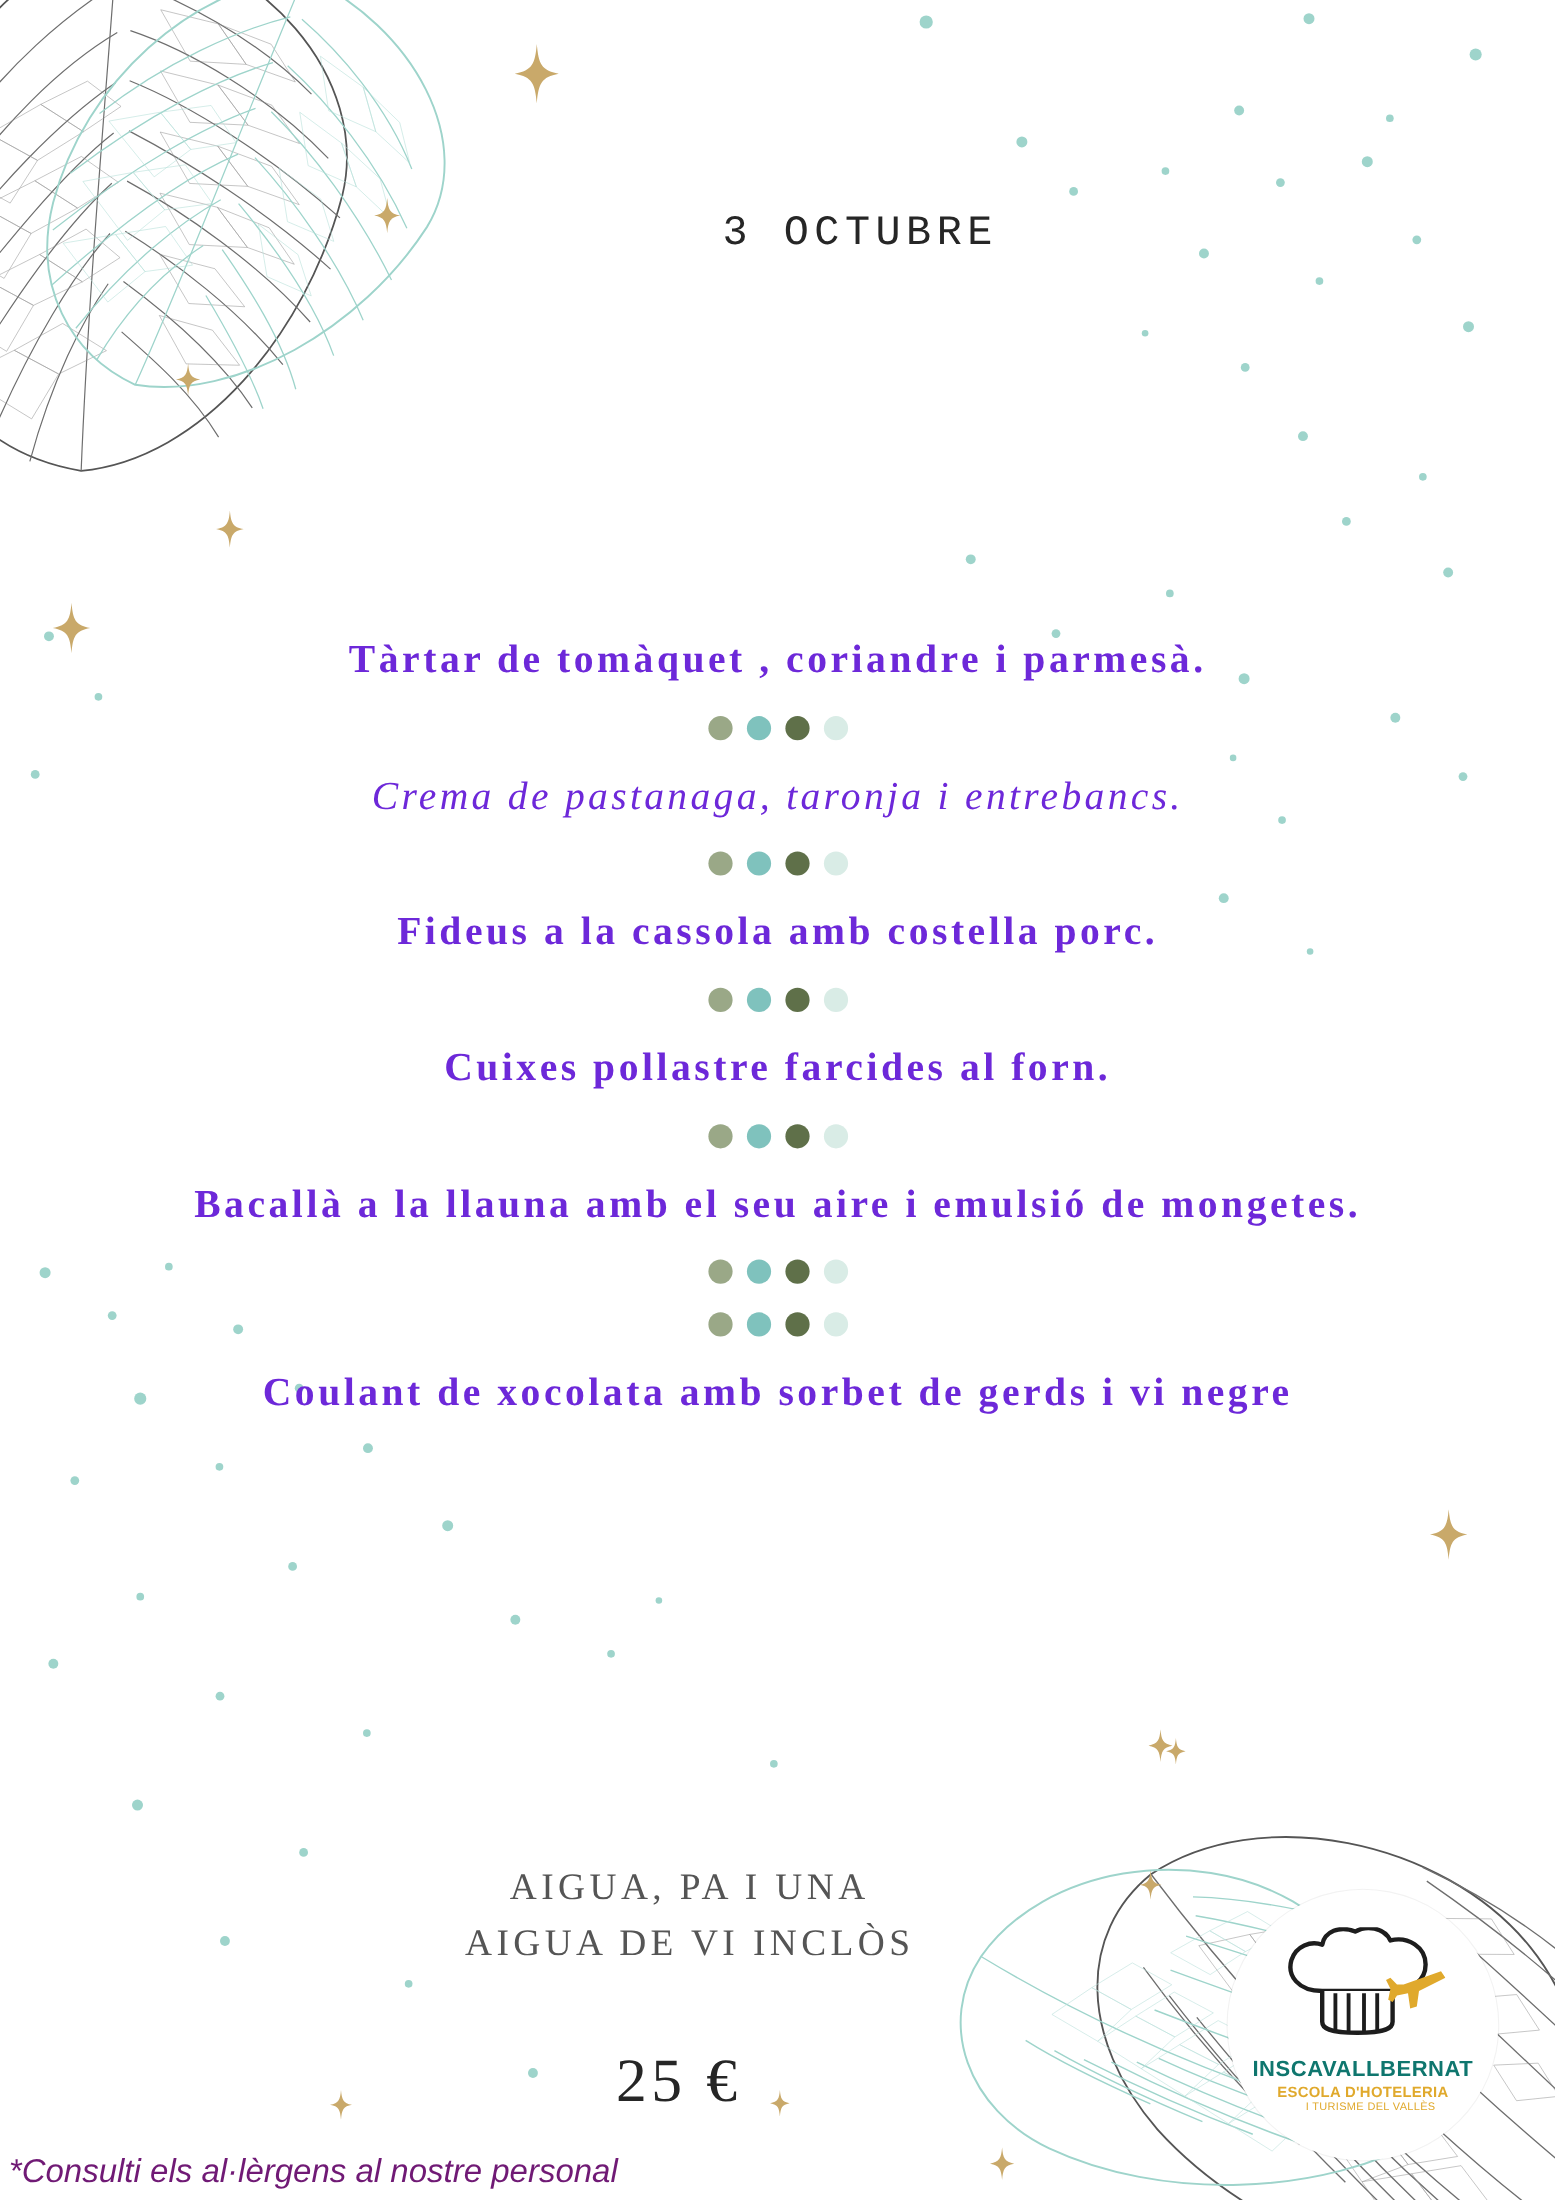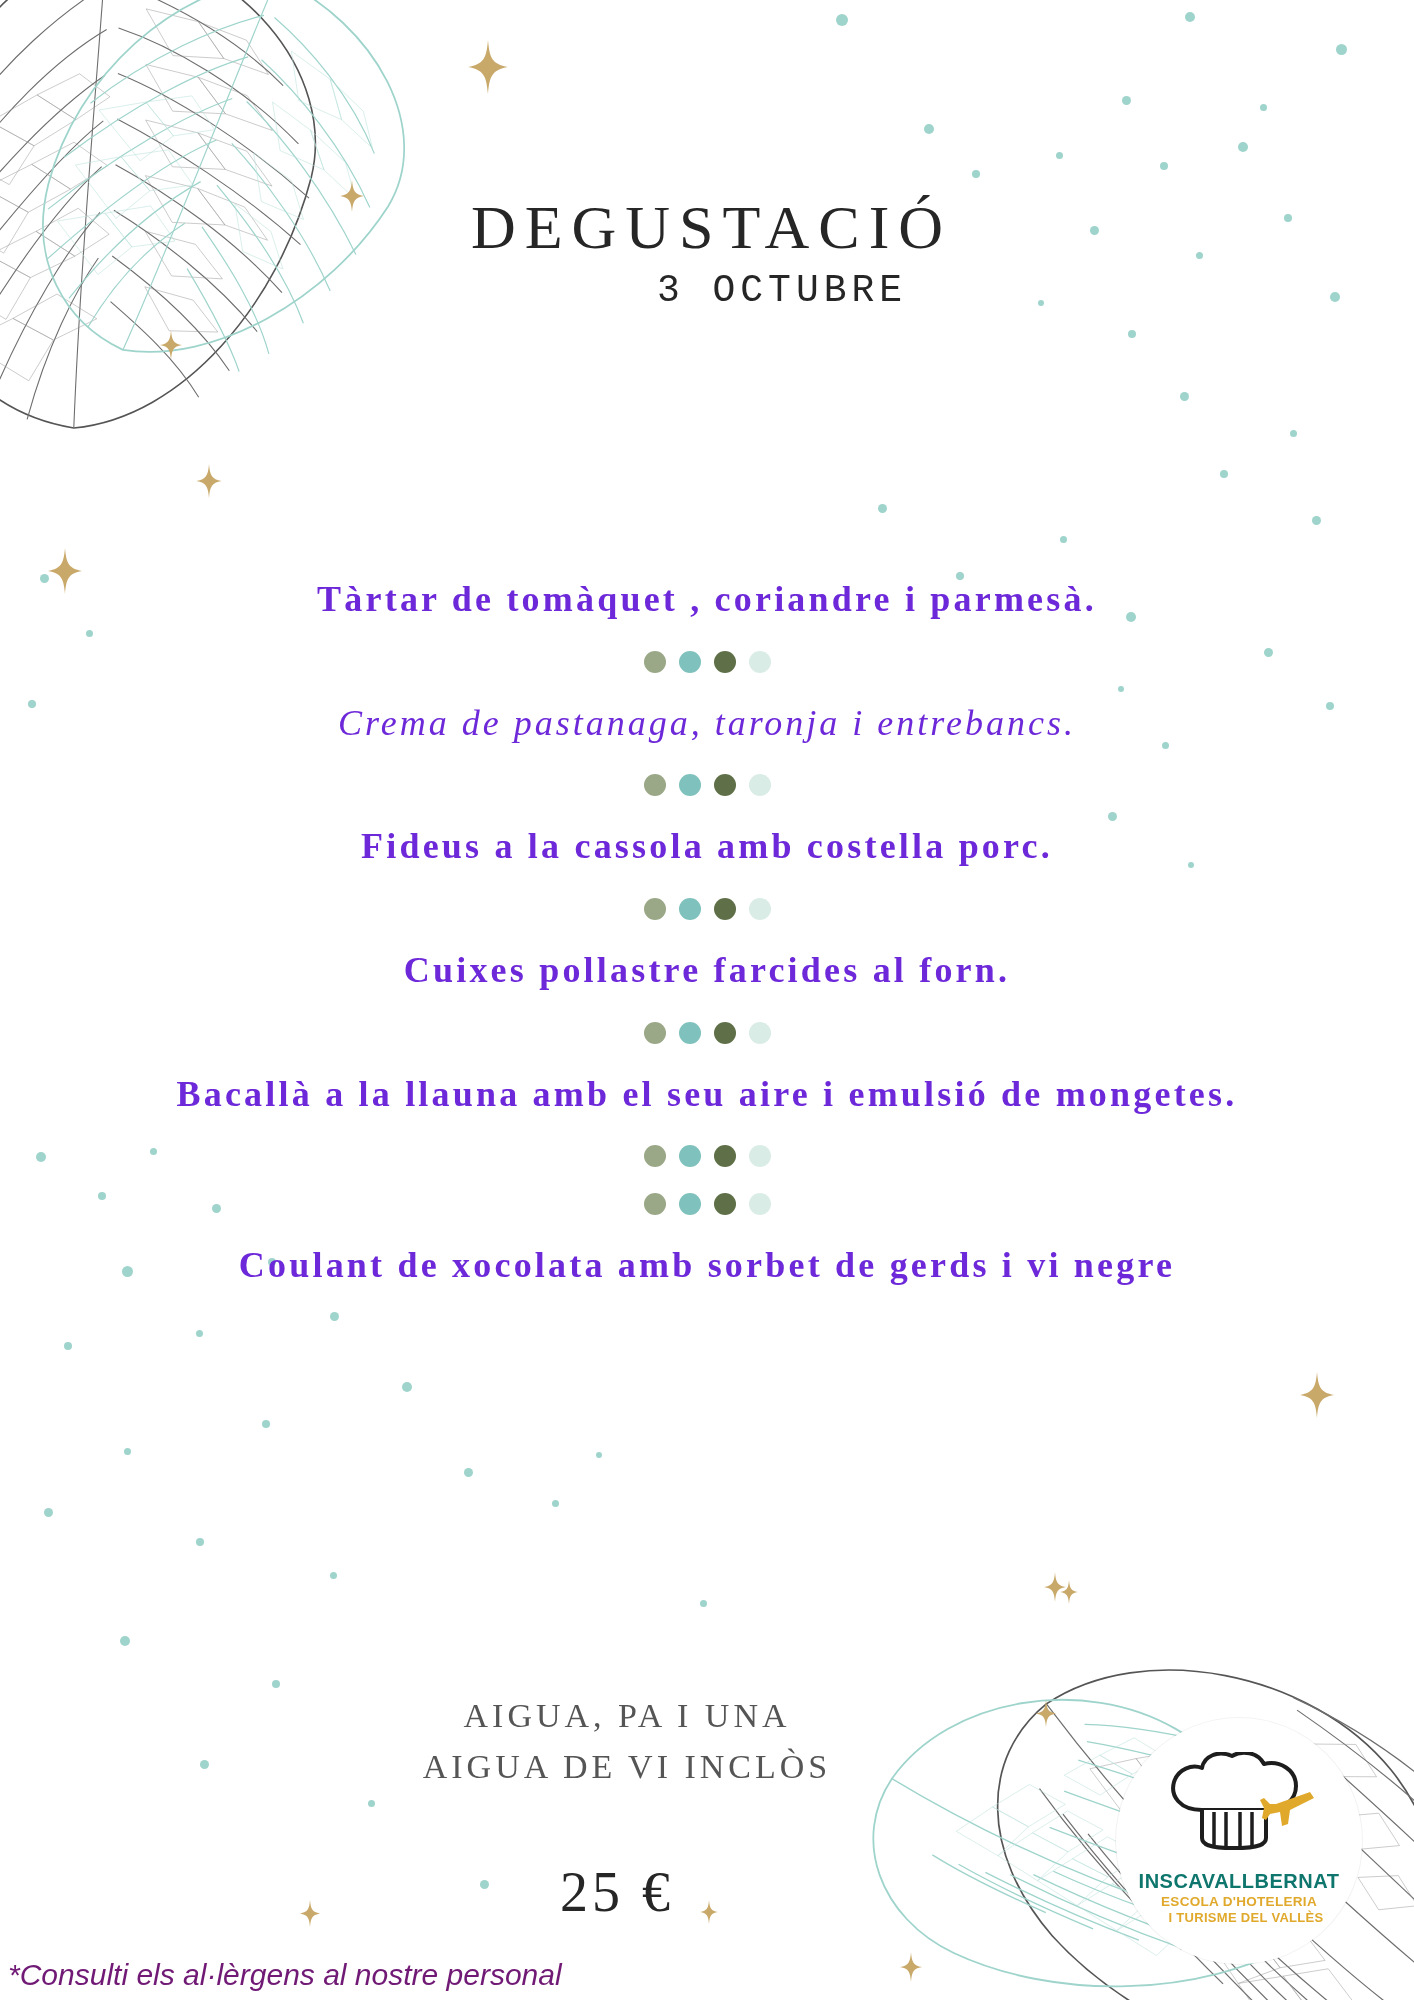--- a/index.html
+++ b/index.html
@@ -209,22 +209,22 @@
   .logo-sub1 {
     font-family: "Liberation Sans", sans-serif;
     font-size: 13.5px;
     font-weight: 700;
     letter-spacing: 0.3px;
     color: #e0a92c;
     margin-top: 1px;
   }
   .logo-sub2 {
     font-family: "Liberation Sans", sans-serif;
-    font-size: 13px;
-    font-weight: 700;
+    font-size: 10px;
+    font-weight: 400;
     letter-spacing: 0.3px;
     color: #e0a92c;
     margin-top: 1px;
     padding-left: 14px;
   }
 </style>
 </head>
 <body>
 
 <div class="page">
@@ -475,21 +475,20 @@
       </svg>
     <svg class="spark" style="left:300px;top:1900px;width:20px;height:27px;" viewBox="0 0 40 54">
         <path d="M20 0 C21.6 18 24 24 40 27 C24 30 21.6 36 20 54 C18.4 36 16 30 0 27 C16 24 18.4 18 20 0 Z" fill="#c9a96a"></path>
       </svg>
     <svg class="spark" style="left:1060px;top:1580px;width:18px;height:24px;" viewBox="0 0 40 54">
         <path d="M20 0 C21.6 18 24 24 40 27 C24 30 21.6 36 20 54 C18.4 36 16 30 0 27 C16 24 18.4 18 20 0 Z" fill="#c9a96a"></path>
       </svg>
   </div>
 
   <div class="header">
-    <h2 class="title-sub">DEGUSTACIÓ</h2>
     <div class="title-date">3 OCTUBRE</div>
   </div>
 
   <div class="courses">
 
     <div class="course">Tàrtar de tomàquet , coriandre i parmesà.</div>
     <div class="sep">
       <span style="background:#9aa887"></span>
       <span style="background:#7fc2bd"></span>
       <span style="background:#5f7049"></span>

